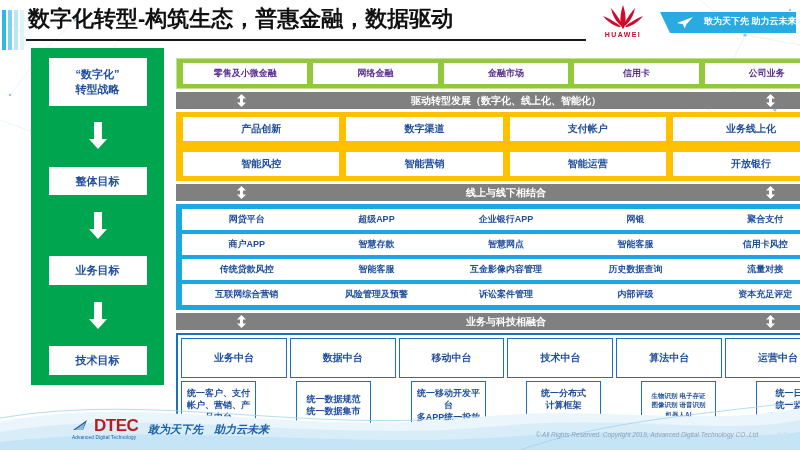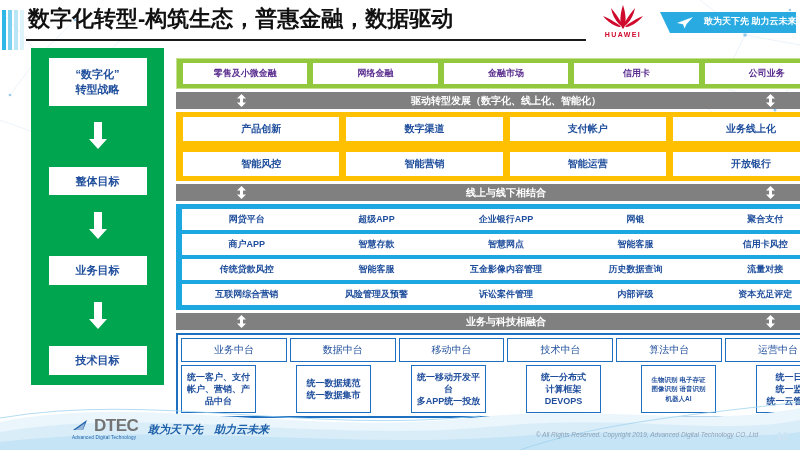--- a/index.html
+++ b/index.html
@@ -103,37 +103,37 @@
     font-size:9px; font-weight:bold; text-align:center; padding:4px 0;
     white-space:nowrap; overflow:hidden;
   }
 
   
   .platband { border:2px solid #1f6fc0; background:#ffffff; padding:3px; }
   .prow { display:flex; gap:3px; }
   .prow + .prow { margin-top:3px;gap:40px; }
   .platband .head {
     flex:1; border:1px solid #1f6fc0; background:#ffffff; color:#1f4e9c;
-    font-size:10px; font-weight:normal; text-align:center; padding:4px 0;
+    font-size:10px; font-weight:bold; text-align:center; padding:12px 0;
   }
   .platband .body {
     flex:1; border:1px solid #1f6fc0; background:#ffffff; color:#1f4e9c;
     font-size:9px; font-weight:bold; text-align:center; padding:5px 2px;
     line-height:1.35; min-height:46px;
     display:flex; align-items:center; justify-content:center;
   }
   .platband .body.tiny { font-size:6.5px; line-height:1.5; }
 
   
   .footer-wave { position:absolute; left:0; bottom:0; width:800px; height:62px; overflow:hidden; }
   .footer-wave svg { display:block; width:800px; height:62px; }
 
   .dtec { position:absolute; left:72px; bottom:10px; width:86px; }
   .dtec-main { display:flex; align-items:center; gap:2px; }
-  .dtec-word { font-size:17px; font-weight:bold; color:#737373; letter-spacing:-0.5px; line-height:1; }
+  .dtec-word { font-size:17px; font-weight:bold; color:#b91c1c; letter-spacing:-0.5px; line-height:1; }
   .dtec-sub { font-size:4.6px; color:#1b5fa8; letter-spacing:0.2px; margin-top:1px; white-space:nowrap; }
   .dtec-slogan {
     position:absolute; left:148px; bottom:13px;
     font-size:11px; font-weight:bold; color:#1b5fa8; font-style:italic; white-space:nowrap;
   }
   .copyright {
     position:absolute; right:42px; bottom:12px;
     font-size:6.5px; color:#8fa3b8; font-style:italic; white-space:nowrap;
   }
   .pagenum { position:absolute; right:12px; bottom:8px; font-size:10px; color:#cfe3f2; font-weight:bold; }

